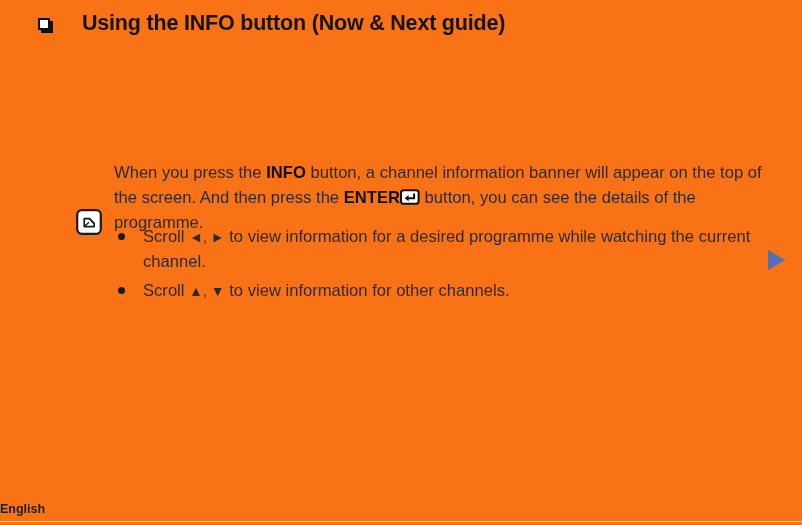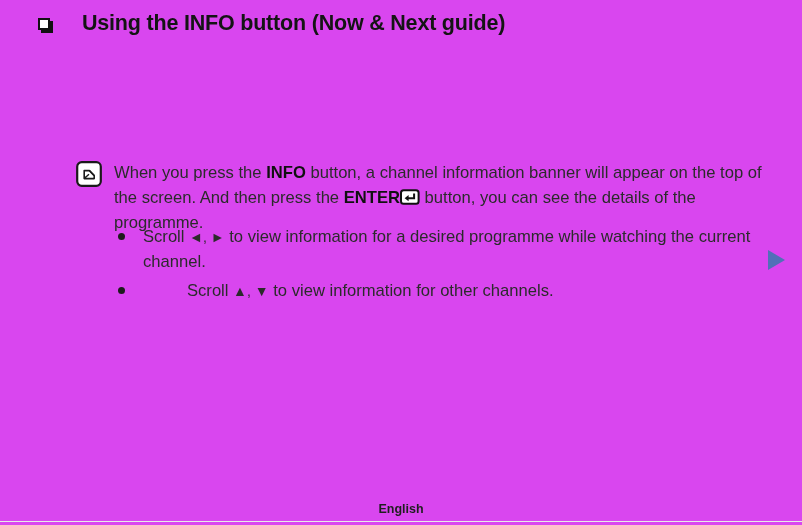--- a/index.html
+++ b/index.html
@@ -14,21 +14,21 @@
     position: relative;
     font-family: "Liberation Sans", sans-serif;
     color: #1a1a1a;
     overflow: hidden;
   }
 
   .page {
     position: relative;
     width: 802px;
     height: 525px;
-    background: #d946ef;
+    background: #f97316;
   }
 
   
   .title-row {
     position: absolute;
     left: 38px;
     top: 8px;
     display: flex;
     align-items: center;
     height: 32px;
@@ -82,21 +82,21 @@
   }
   .para + .para { margin-top: 1px; }
 
   
   .note-block {
     position: absolute;
     left: 76px;
     top: 160px;
     width: 690px;
     display: flex;
-    align-items: flex-start;
+    align-items: flex-end;
   }
   .note-icon {
     flex: 0 0 auto;
     width: 26px;
     height: 26px;
     margin-top: 1px;
     margin-right: 12px;
   }
   .note-text {
     font-size: 16.6px;
@@ -120,21 +120,21 @@
     top: 224px;
     width: 645px;
   }
   .bullet-item {
     display: flex;
     align-items: flex-start;
     font-size: 16.6px;
     line-height: 25px;
     color: #2b2b2b;
   }
-  .bullet-item + .bullet-item { margin-top: 4px; gap: 44px; }
+  .bullet-item + .bullet-item { margin-top: 4px; }
   .dot {
     flex: 0 0 auto;
     width: 7px;
     height: 7px;
     border-radius: 50%;
     background: #1c1c1c;
     margin: 9px 18px 0 0;
   }
   .bullet-text { flex: 1 1 auto; }
   .arrow-glyph { font-size: 14px; line-height: 1; }
@@ -150,21 +150,21 @@
     border-bottom: 10px solid transparent;
     border-left: 17px solid #5170b8;
   }
 
   
   .footer {
     position: absolute;
     left: 0;
     top: 502px;
     width: 802px;
-    text-align: center;
+    text-align: left;
     font-size: 12.5px;
     font-weight: bold;
     color: #1f1f1f;
   }
   .footer-rule {
     position: absolute;
     left: 0;
     top: 521px;
     width: 802px;
     height: 1px;

